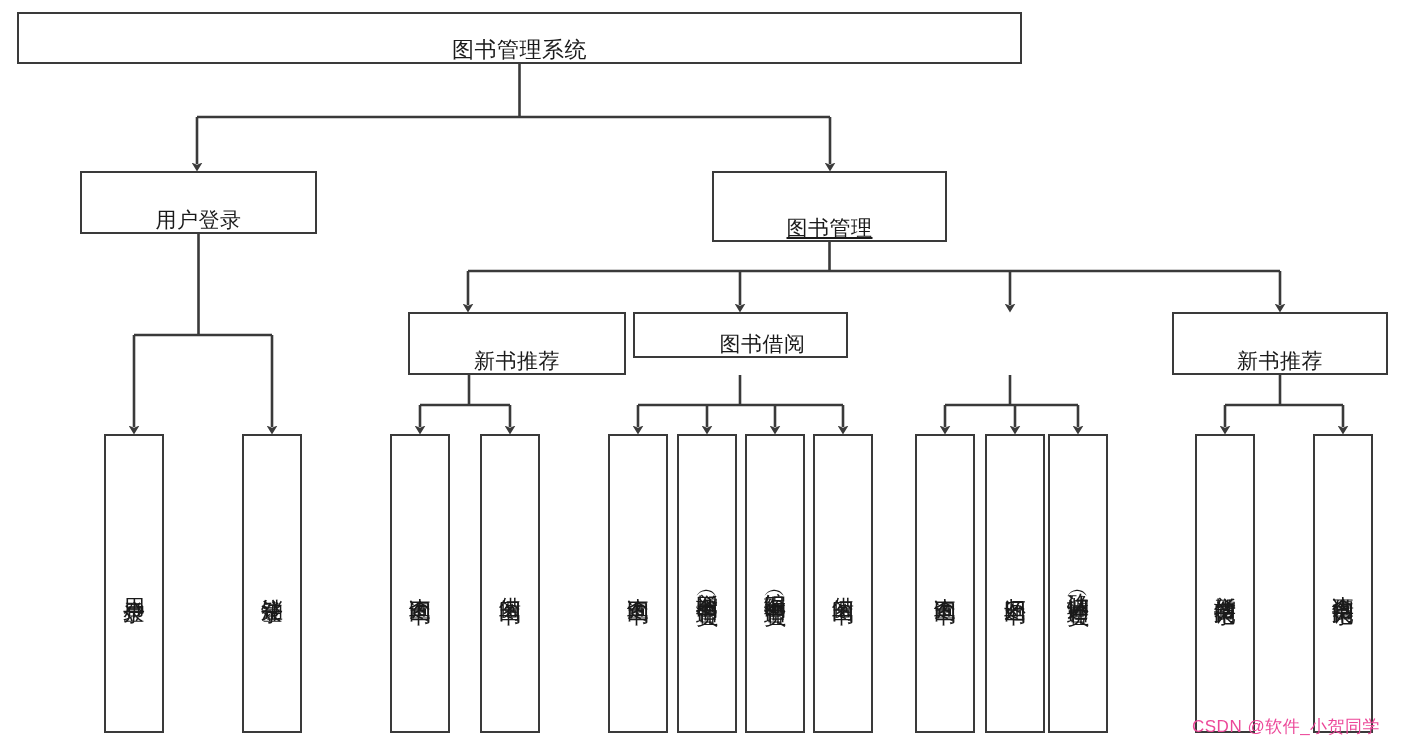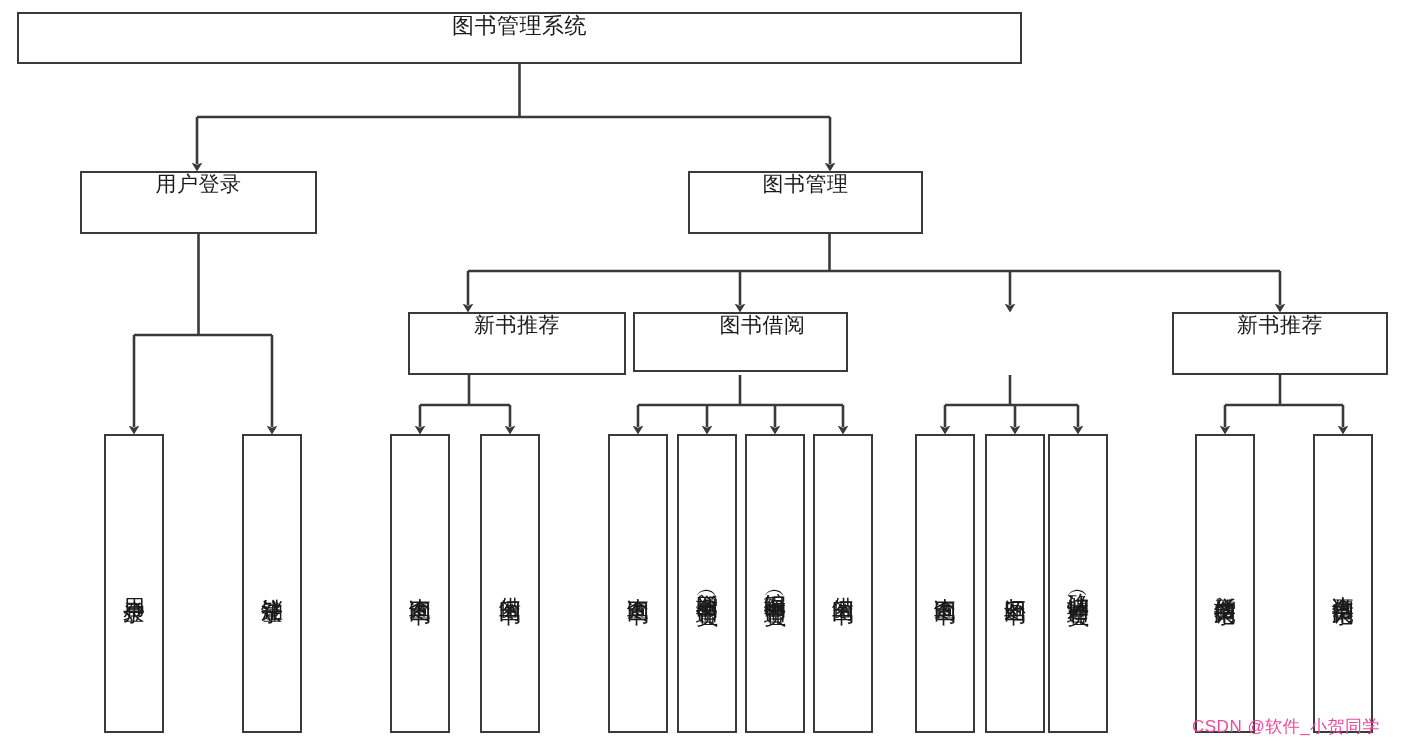--- a/index.html
+++ b/index.html
@@ -25,21 +25,21 @@
     width: 1405px;
     height: 747px;
     pointer-events: none;
   }
   .node {
     position: absolute;
     box-sizing: border-box;
     border: 2px solid #3a3a3a;
     background: #ffffff;
     display: flex;
-    align-items: flex-start;
+    align-items: flex-end;
     justify-content: center;
     color: #1a1a1a;
     z-index: 2;
   }
   .node-label {
     display: block;
     line-height: 1.08;
     letter-spacing: 0.5px;
     white-space: nowrap;
   }
@@ -132,29 +132,29 @@
   </svg>
 
   <div class="node horiz root" style="left:17px; top:12px; width:1005px; height:52px;">
     <span class="node-label">图书管理系统</span>
   </div>
 
   <div class="node horiz" style="left:80px; top:171px; width:237px; height:63px;">
     <span class="node-label">用户登录</span>
   </div>
 
-  <div class="node horiz" style="left:688px; top:171px; width:235px; height:63px;">
+  <div class="node horiz" style="left:712px; top:171px; width:235px; height:71px;text-decoration:underline;">
     <span class="node-label">图书管理</span>
   </div>
 
   <div class="node horiz" style="left:360px; top:312px; width:218px; height:63px;margin-left:48px;">
     <span class="node-label">新书推荐</span>
   </div>
 
-  <div class="node horiz" style="left:633px; top:312px; width:215px; height:60px;padding-left:44px;">
+  <div class="node horiz" style="left:633px; top:312px; width:215px; height:46px;padding-left:44px;">
     <span class="node-label">图书借阅</span>
   </div>
 
 
   <div class="node horiz" style="left:1172px; top:312px; width:216px; height:63px;">
     <span class="node-label">新书推荐</span>
   </div>
 
   <div class="node vert" style="left:104px; top:434px; width:60px; height:299px;">
     <span class="node-label">用户登录</span>

